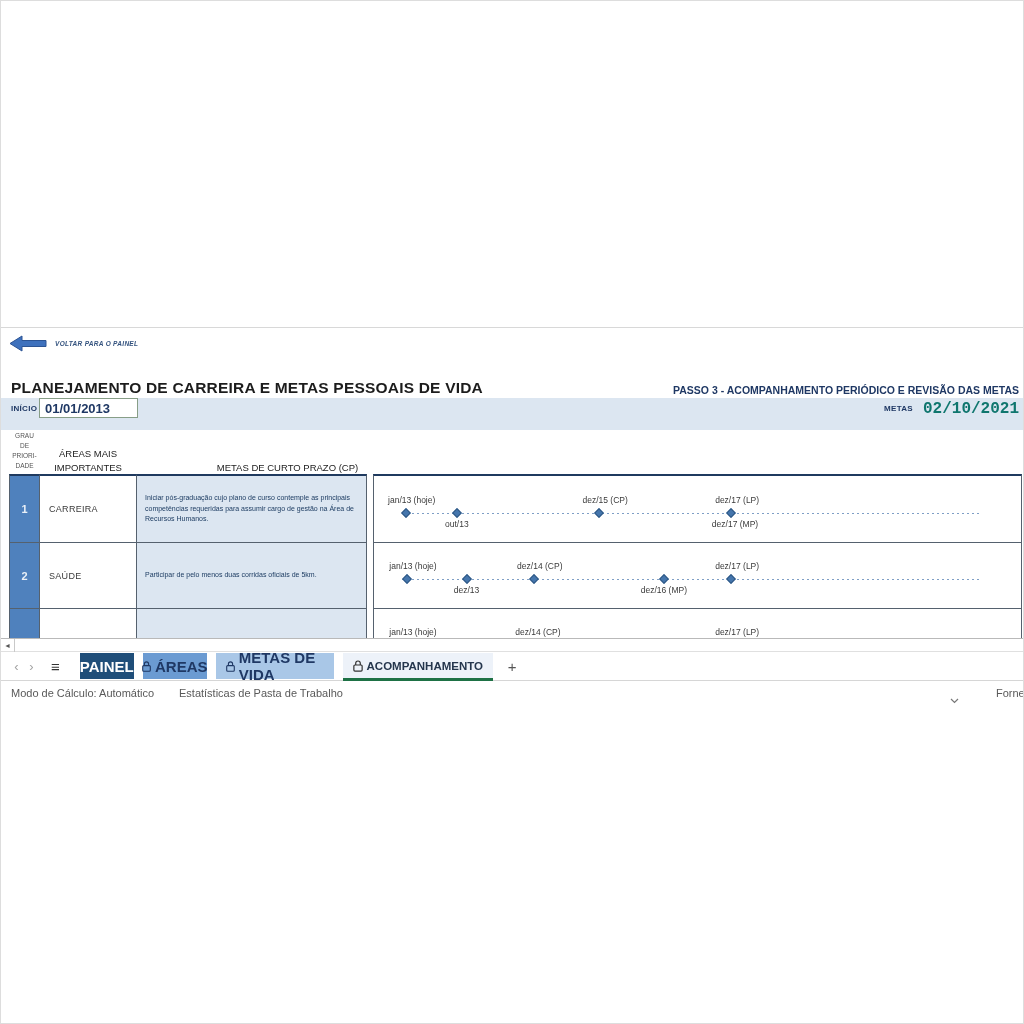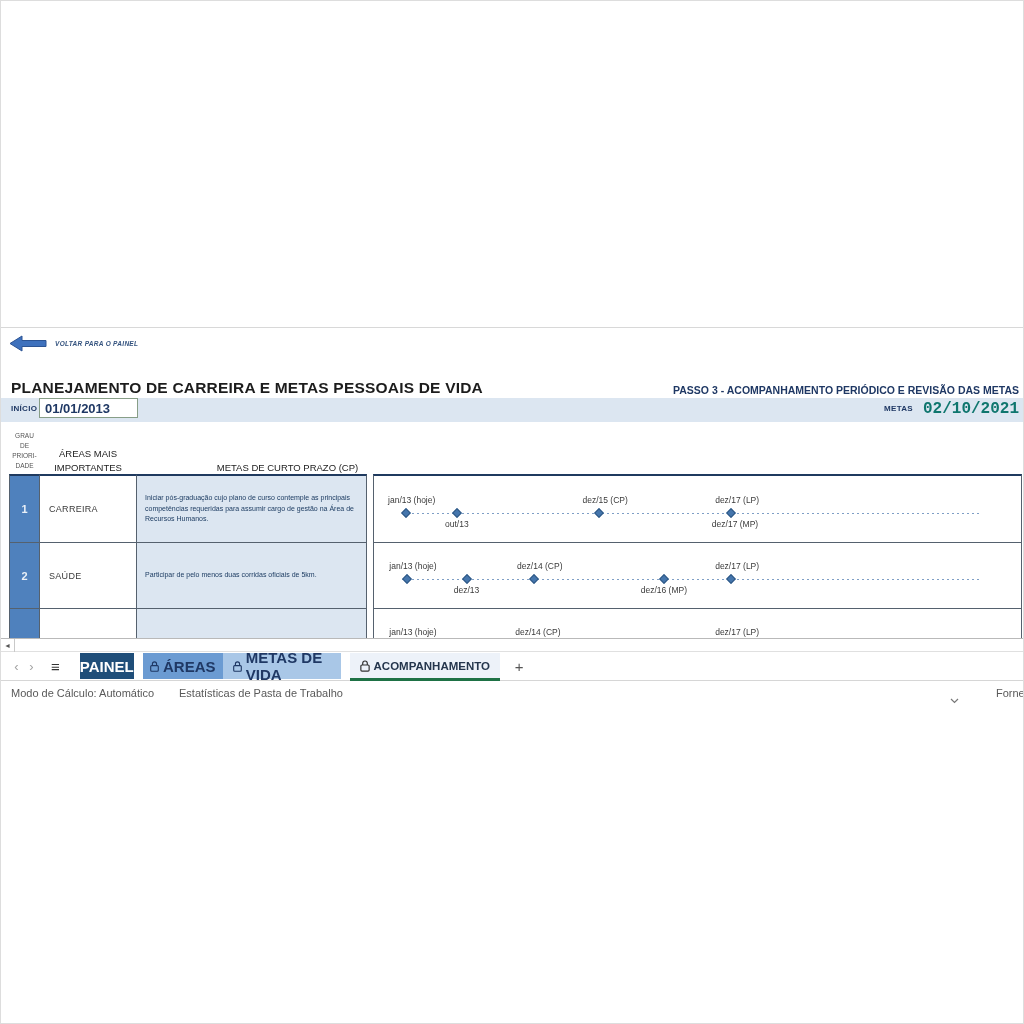--- a/index.html
+++ b/index.html
@@ -11,21 +11,21 @@
 
   
   .back-row { position:absolute; top:334px; left:8px; display:flex; align-items:center; gap:8px; cursor:pointer; }
   .back-label { font-size:6.5px; font-style:italic; font-weight:bold; color:#33527e; letter-spacing:.3px; }
 
   
   .title { position:absolute; top:378px; left:10px; font-size:15.5px; font-weight:bold; color:#1c1c1c; letter-spacing:.2px; }
   .step  { position:absolute; top:383px; right:4px; font-size:10.5px; font-weight:bold; color:#1f3864; }
 
   
-  .info-band { position:absolute; top:397px; left:0; width:1024px; height:24px; background:#dce6f1; }
+  .info-band { position:absolute; top:397px; left:0; width:1024px; height:32px; background:#dce6f1; }
   .inicio-label { position:absolute; left:10px; top:6px; font-size:8px; font-weight:bold; color:#1f3864; letter-spacing:.3px; }
   .date-box { position:absolute; left:38px; top:0; width:99px; height:20px; background:#fff;
               border:1px solid #879e87; display:flex; align-items:center; padding-left:5px; cursor:text; }
   .date-box span { font-size:13px; font-weight:bold; color:#1f3864; }
   .hoje-label { position:absolute; right:112px; top:6px; font-size:8px; font-weight:bold; color:#1f3864; letter-spacing:.3px; }
   .hoje-value { position:absolute; right:6px; top:2px; font-size:16px; font-weight:bold; color:#0f766e;font-family:Liberation Mono, monospace; }
 
   
   .hdr { position:absolute; color:#222; text-align:center; white-space:pre-line; }
   .hdr-priority { top:430px; left:8px;  width:31px;  font-size:6.5px; color:#555; line-height:1.55; }
@@ -64,22 +64,22 @@
 
   
   .tabbar { position:absolute; top:651px; left:0; width:1024px; height:29px; display:flex; align-items:center;
             background:#fff; border-bottom:1px solid #d6d6d6; }
   .navchev { font-size:13px; color:#a3a3a3; width:15px; text-align:center; cursor:pointer; }
   .navchev.first { margin-left:8px; }
   .menu-ic { font-size:15px; color:#333; margin:0 12px 0 12px; cursor:pointer; }
   .tab { height:26px; display:flex; align-items:center; justify-content:center; gap:4px;
          font-size:15px; font-weight:bold; padding:0 10px; cursor:pointer; position:relative; }
   .tab-painel { background:#1f4e79; color:#fff; width:54px; margin-left:8px; }
-  .tab-areas  { background:#6b9bd2; color:#1f3864; width:80px; margin-left:9px; }
-  .tab-metas  { background:#a9c7e7; color:#1f3864; width:118px; }
+  .tab-areas  { background:#6b9bd2; color:#1f3864; width:64px; margin-left:9px; }
+  .tab-metas  { background:#a9c7e7; color:#1f3864; width:118px; margin-left:9px; }
   .tab-acomp  { background:#edf2f9; color:#25364d; width:150px; margin-left:9px; font-size:11.5px; }
   .tab-acomp::after { content:""; position:absolute; left:0; right:0; bottom:-2px; height:3px; background:#1e7145; }
   .add-tab { font-size:15px; color:#555; margin-left:15px; cursor:pointer; }
   .lock svg { display:block; }
 
   
   .statusbar { position:absolute; top:680px; left:0; width:1024px; height:22px; background:#fff; }
   .status-item { position:absolute; top:6px; font-size:11px; color:#595959; cursor:pointer; white-space:nowrap; }
   .st-calc  { left:10px; }
   .st-stats { left:178px; }

